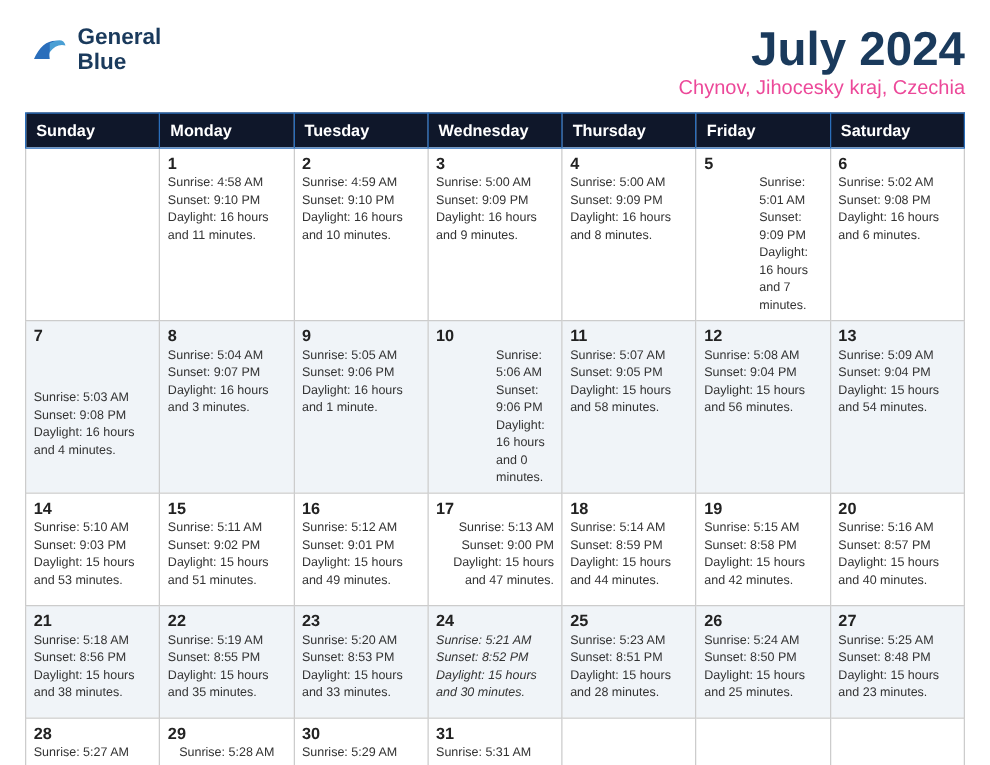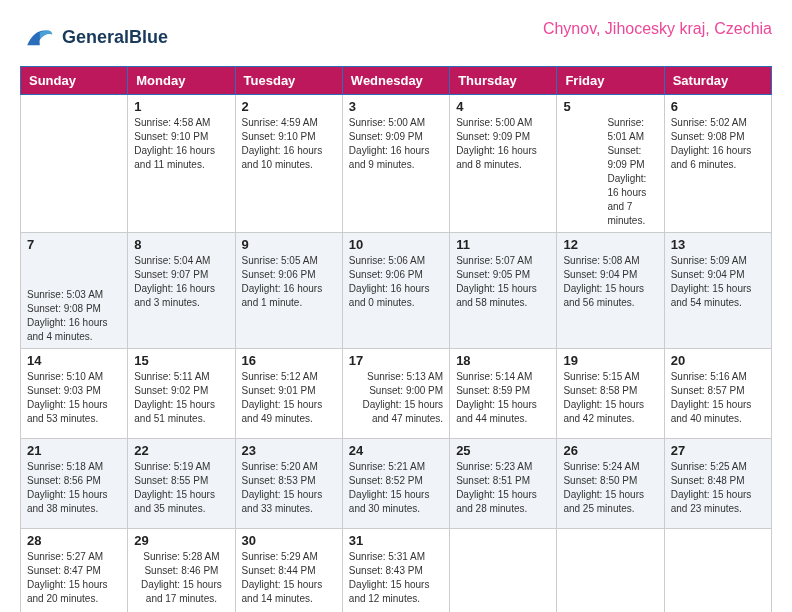--- a/index.html
+++ b/index.html
@@ -16,21 +16,21 @@
       align-items: flex-start;
       margin-bottom: 10px;
     }
     .logo {
       display: flex;
       align-items: center;
       gap: 6px;
     }
     .logo-text {
       display: flex;
-      flex-direction: row;
+      flex-direction: column;
       font-size: 18px;
       font-weight: bold;
       color: #1a3a5c;
       line-height: 1.1;
     }
     .logo-text span:first-child { color: #1a3a5c; }
     .logo-bird {
       width: 36px;
       height: 36px;
     }
@@ -46,21 +46,21 @@
     .title-block .location {
       font-size: 16px;
       color: #ec4899;
     }
     table {
       width: 100%;
       border-collapse: collapse;
       font-size: 11px;
     }
     thead tr th {
-      background: #be185d;
+      background: #0f172a;
       color: #fff;
       padding: 6px 8px;
       text-align: left;
       font-size: 13px;
       font-weight: bold;
       border: 1px solid #2a6ebb;
     }
     tbody tr td {
       border: 1px solid #ccc;
       vertical-align: top;
@@ -98,20 +98,21 @@
     <svg class="logo-bird" viewBox="0 0 40 40">
       <path d="M 8 28 Q 16 10 30 12 Q 20 18 22 28 Z" fill="#2a6ebb"></path>
       <path d="M 22 14 Q 34 8 36 16 Q 28 14 22 22 Z" fill="#4a9fd4"></path>
     </svg>
     <div class="logo-text">
       <span>General</span>
       <span>Blue</span>
     </div>
   </div>
   <div class="title-block">
+    <div class="month-year">July 2024</div>
     <div class="location">Chynov, Jihocesky kraj, Czechia</div>
   </div>
 </div>
 
 <table>
   <thead>
     <tr>
     <th>Sunday</th>
         <th>Monday</th>
         <th>Tuesday</th>
@@ -184,21 +185,21 @@
         </td>
         <td>
           <div class="day-number">9</div>
           <div class="day-info" style="white-space: pre-line;">Sunrise: 5:05 AM
 Sunset: 9:06 PM
 Daylight: 16 hours
 and 1 minute.</div>
         </td>
         <td>
           <div class="day-number">10</div>
-          <div class="day-info" style="white-space: pre-line;">Sunrise: 5:06 AM
+          <div class="day-info" style="white-space: pre-line; margin-left: 48px;">Sunrise: 5:06 AM
 Sunset: 9:06 PM
 Daylight: 16 hours
 and 0 minutes.</div>
         </td>
         <td>
           <div class="day-number">11</div>
           <div class="day-info" style="white-space: pre-line;">Sunrise: 5:07 AM
 Sunset: 9:05 PM
 Daylight: 15 hours
 and 58 minutes.</div>
@@ -286,21 +287,21 @@
         </td>
         <td>
           <div class="day-number">23</div>
           <div class="day-info" style="white-space: pre-line;">Sunrise: 5:20 AM
 Sunset: 8:53 PM
 Daylight: 15 hours
 and 33 minutes.</div>
         </td>
         <td>
           <div class="day-number">24</div>
-          <div class="day-info" style="white-space: pre-line;">Sunrise: 5:21 AM
+          <div class="day-info" style="white-space: pre-line; font-style: italic;">Sunrise: 5:21 AM
 Sunset: 8:52 PM
 Daylight: 15 hours
 and 30 minutes.</div>
         </td>
         <td>
           <div class="day-number">25</div>
           <div class="day-info" style="white-space: pre-line;">Sunrise: 5:23 AM
 Sunset: 8:51 PM
 Daylight: 15 hours
 and 28 minutes.</div>

